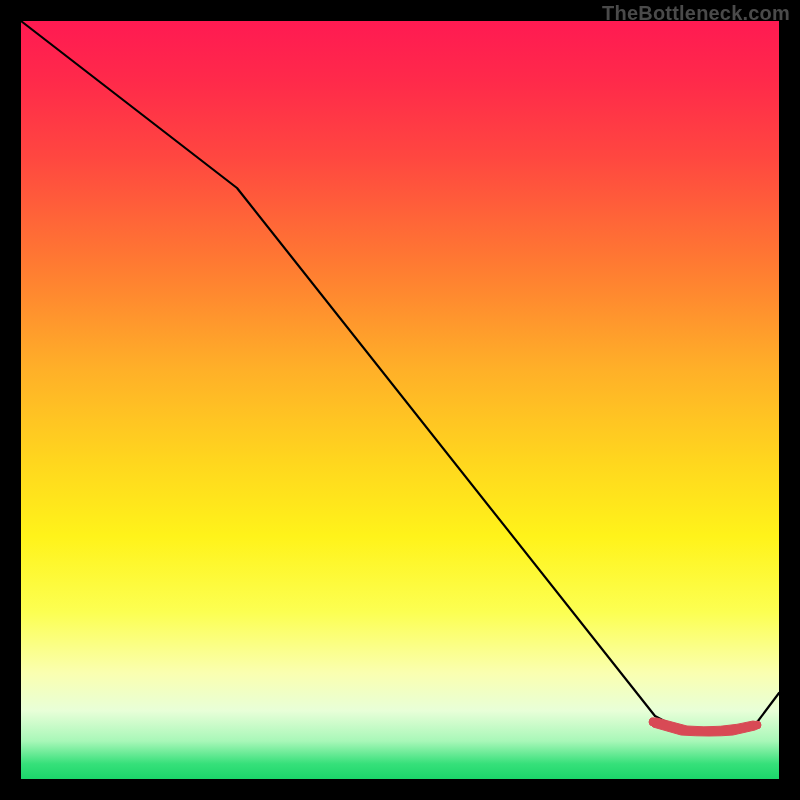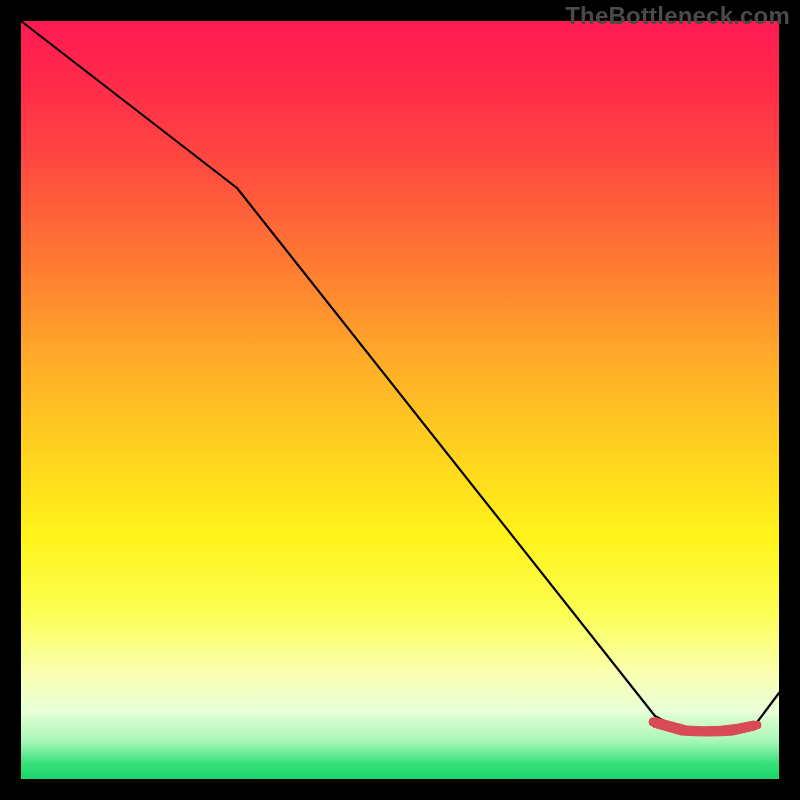--- a/index.html
+++ b/index.html
@@ -15,21 +15,21 @@
     position: relative;
     width: 800px;
     height: 800px;
     background: #000;
   }
   .watermark {
     position: absolute;
     top: 2px;
     right: 10px;
     color: #4a4a4a;
-    font-size: 24px;
+    font-size: 20px;
     font-weight: 600;
     letter-spacing: 0.2px;
     user-select: none;
   }
   .plot {
     position: absolute;
     left: 21px;
     top: 21px;
     width: 758px;
     height: 758px;

